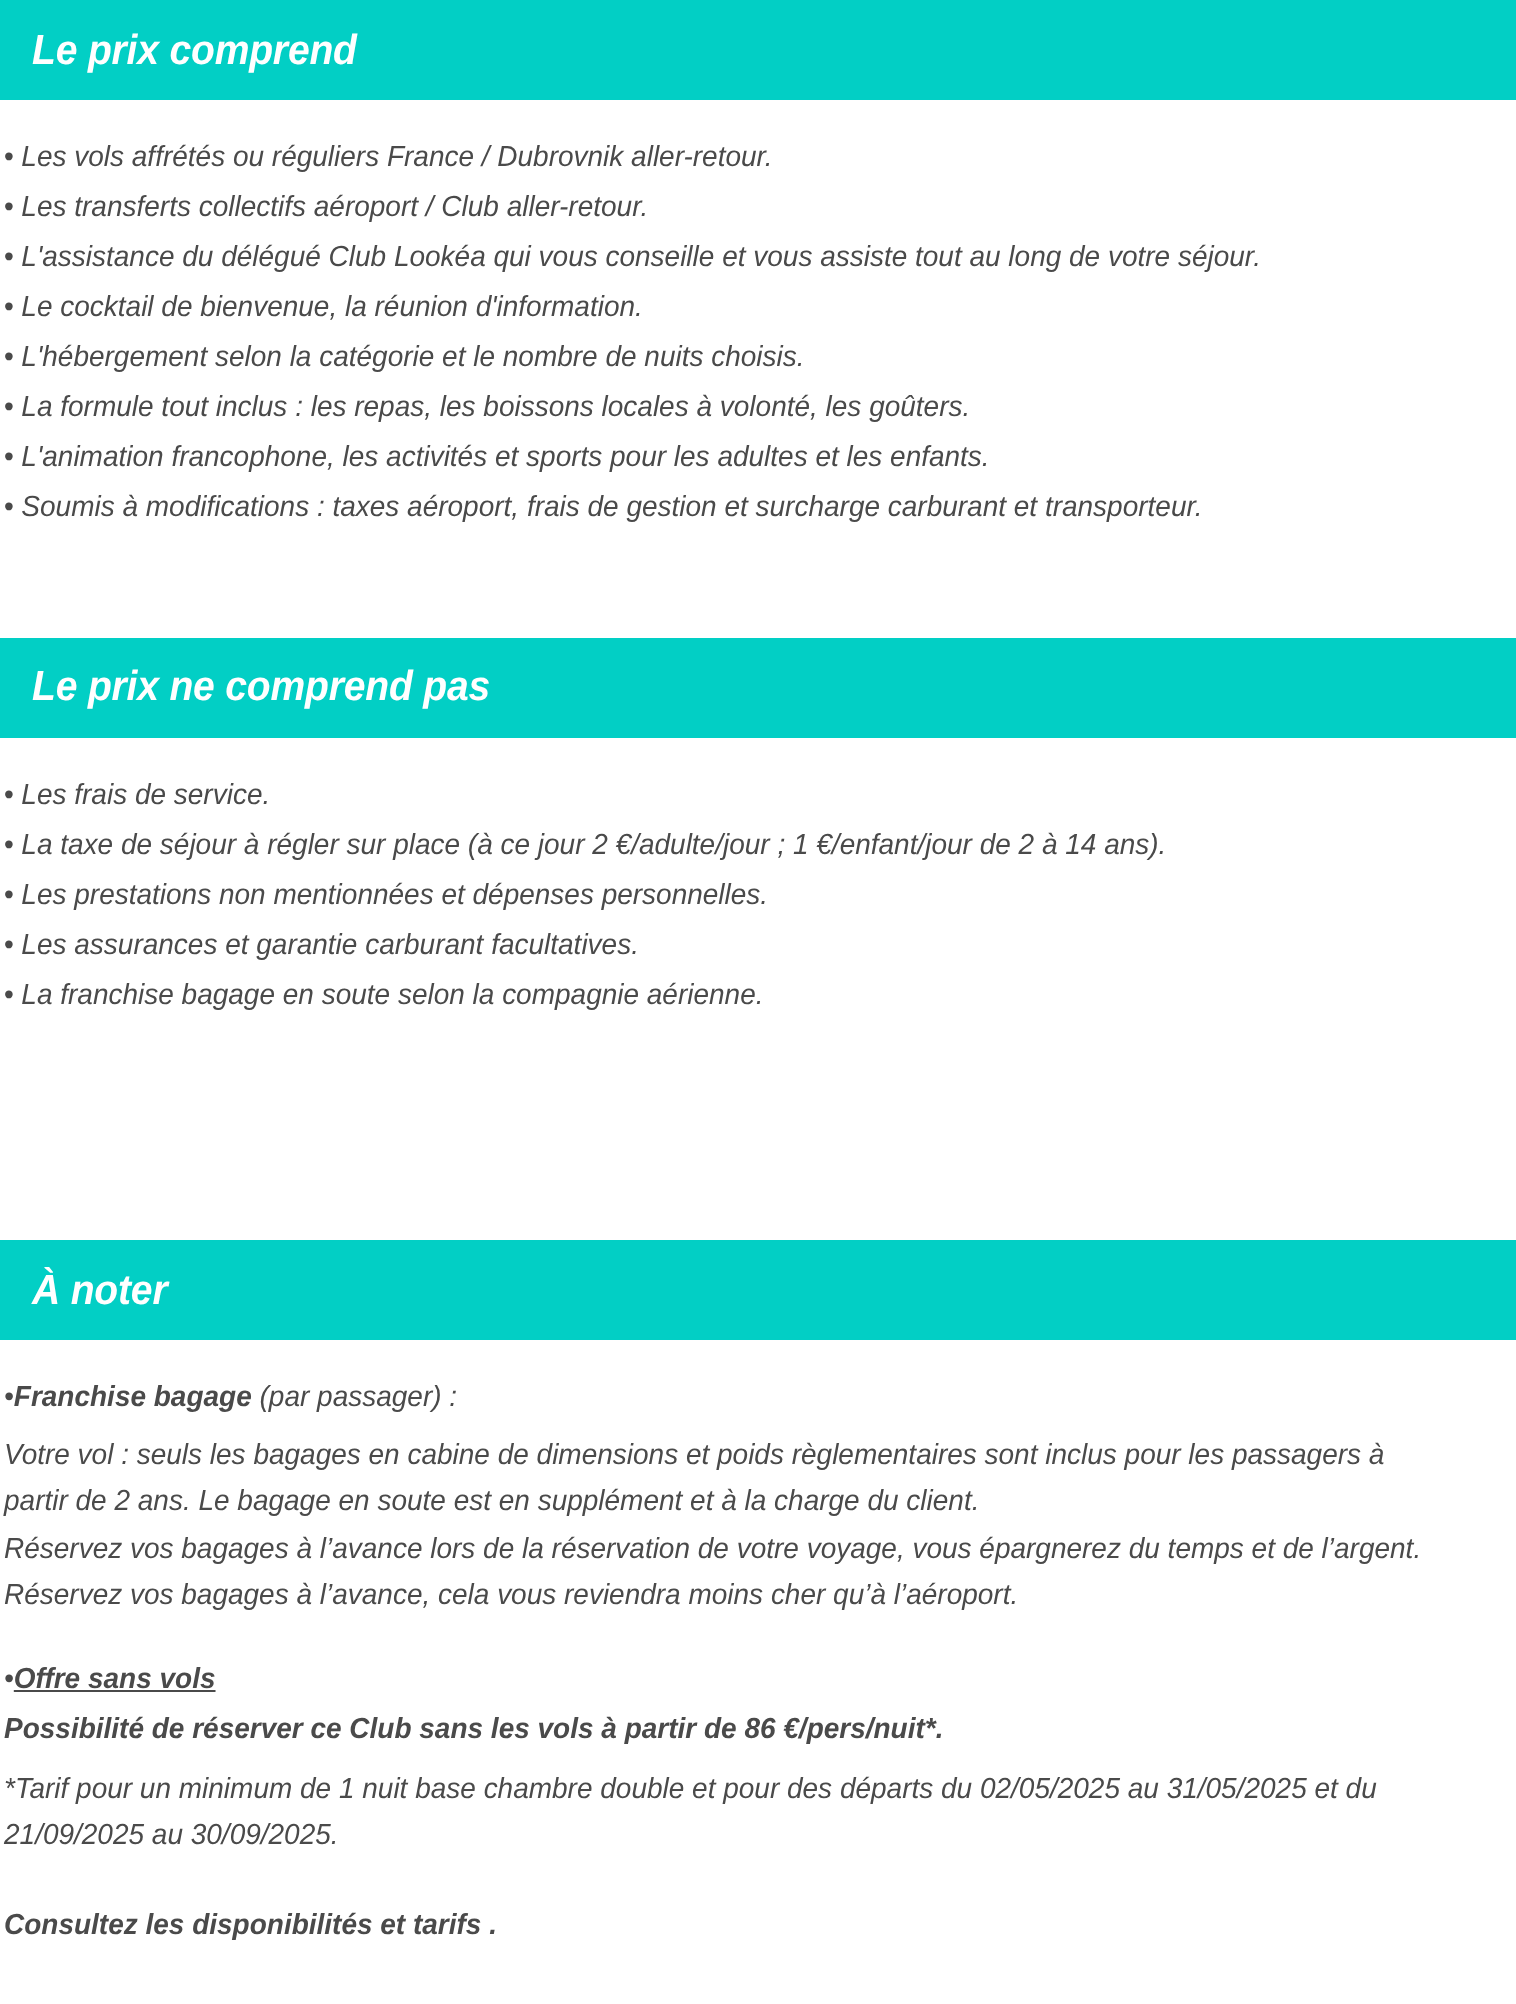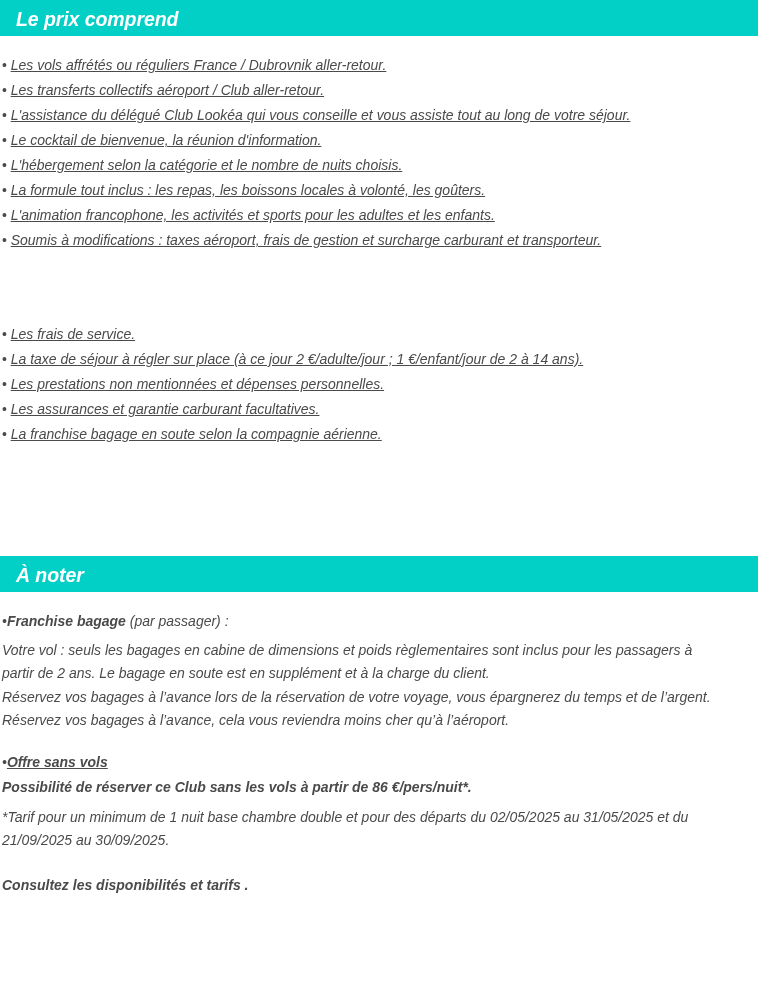--- a/index.html
+++ b/index.html
@@ -18,21 +18,21 @@
   }
 
   .page {
     width: 758px;
     position: relative;
   }
 
   
   .section-banner {
     background: #02cfc5;
-    height: 36px;
+    height: 50px;
     width: 100%;
     display: flex;
     align-items: center;
     box-sizing: border-box;
     padding-left: 16px;
   }
   .section-banner .banner-title {
     color: #ffffff;
     font-size: 21px;
     font-weight: bold;
@@ -46,21 +46,20 @@
 
   
   .section-body {
     padding: 0 4px 0 2px;
   }
 
   .bullet-list {
     list-style: none;
     margin: 0;
     padding: 0;
-    text-decoration: underline;
   }
   .bullet-list li {
     font-size: 14.5px;
     font-style: italic;
     color: #4a4a4a;
     line-height: 1;
     padding: 0;
     margin: 0;
     white-space: nowrap;
     transform: scaleX(0.965);
@@ -125,20 +124,23 @@
       <li style="margin-bottom:10.5px;">
         <span class="dot">•</span><span>L'animation francophone, les activités et sports pour les adultes et les enfants.</span>
       </li>
       <li>
         <span class="dot">•</span><span>Soumis à modifications : taxes aéroport, frais de gestion et surcharge carburant et transporteur.</span>
       </li>
     </ul>
   </div>
 
   <div class="spacer" style="height:57px;"></div>
+  <div class="section-banner">
+    <span class="banner-title">Le prix ne comprend pas</span>
+  </div>
 
   <div class="section-body">
     <div class="spacer" style="height:22px;"></div>
     <ul class="bullet-list">
       <li style="margin-bottom:10.5px;">
         <span class="dot">•</span><span>Les frais de service.</span>
       </li>
       <li style="margin-bottom:10.5px;">
         <span class="dot">•</span><span>La taxe de séjour à régler sur place (à ce jour 2 €/adulte/jour ; 1 €/enfant/jour de 2 à 14 ans).</span>
       </li>

